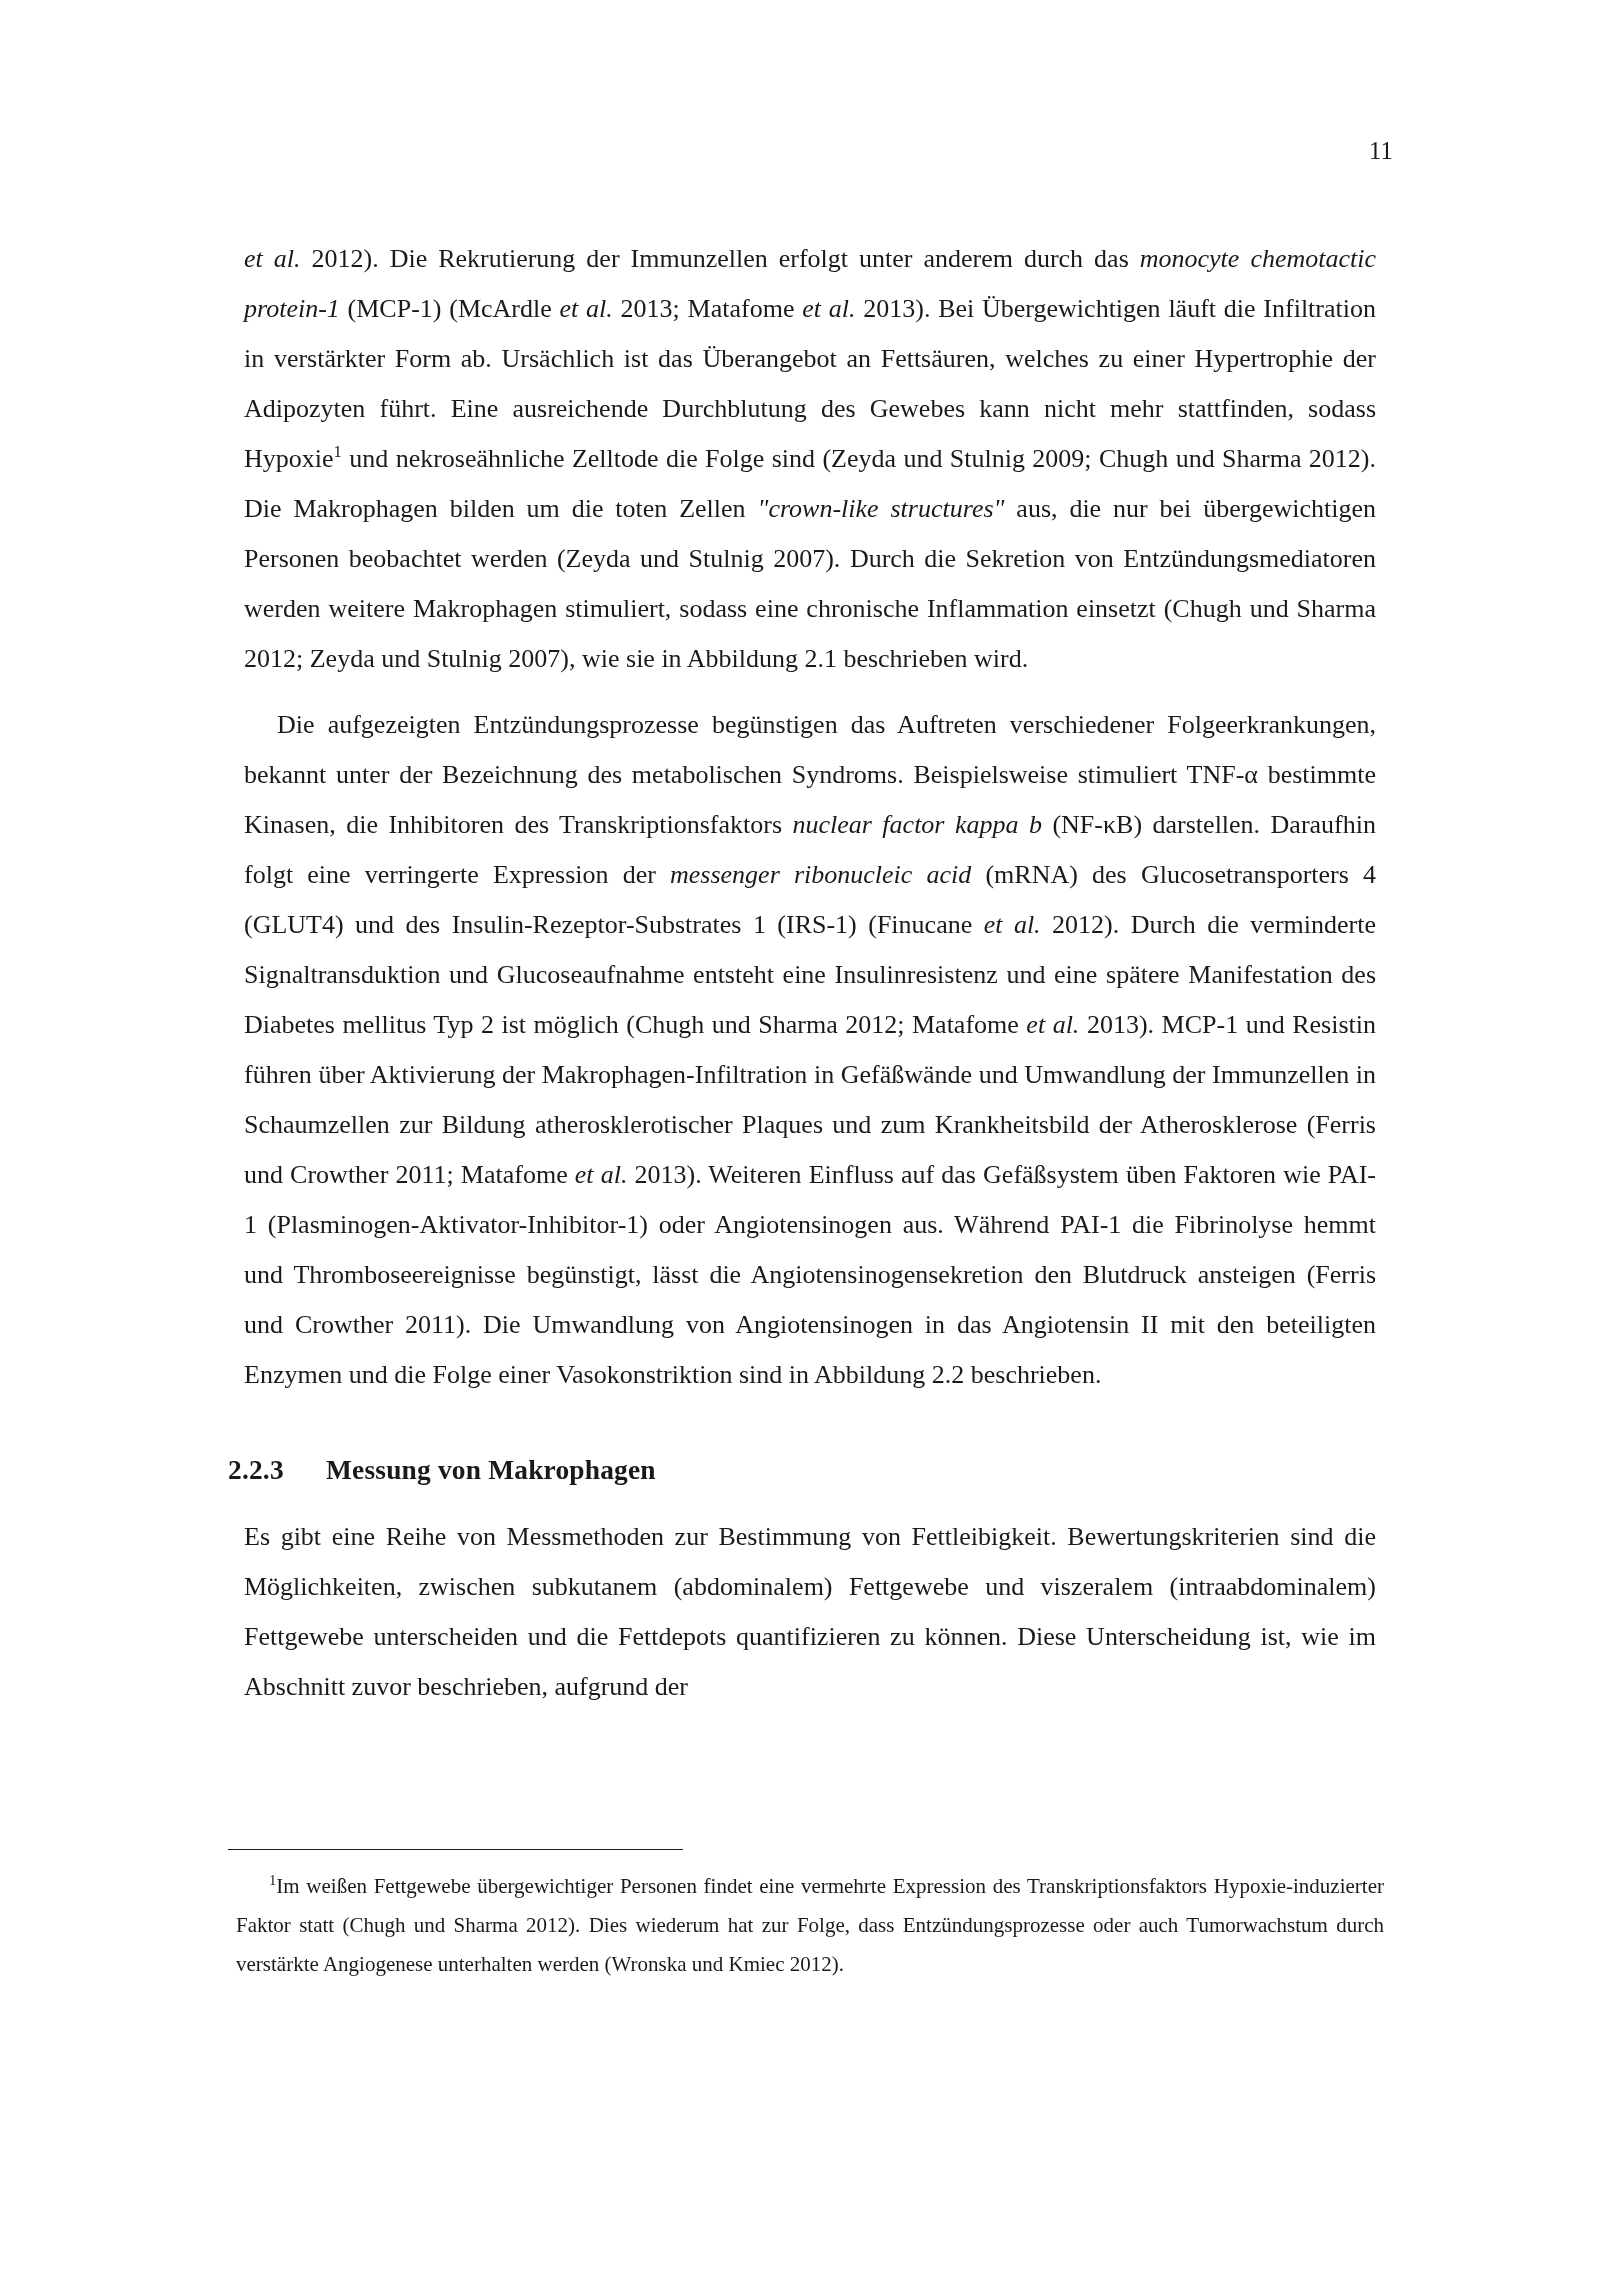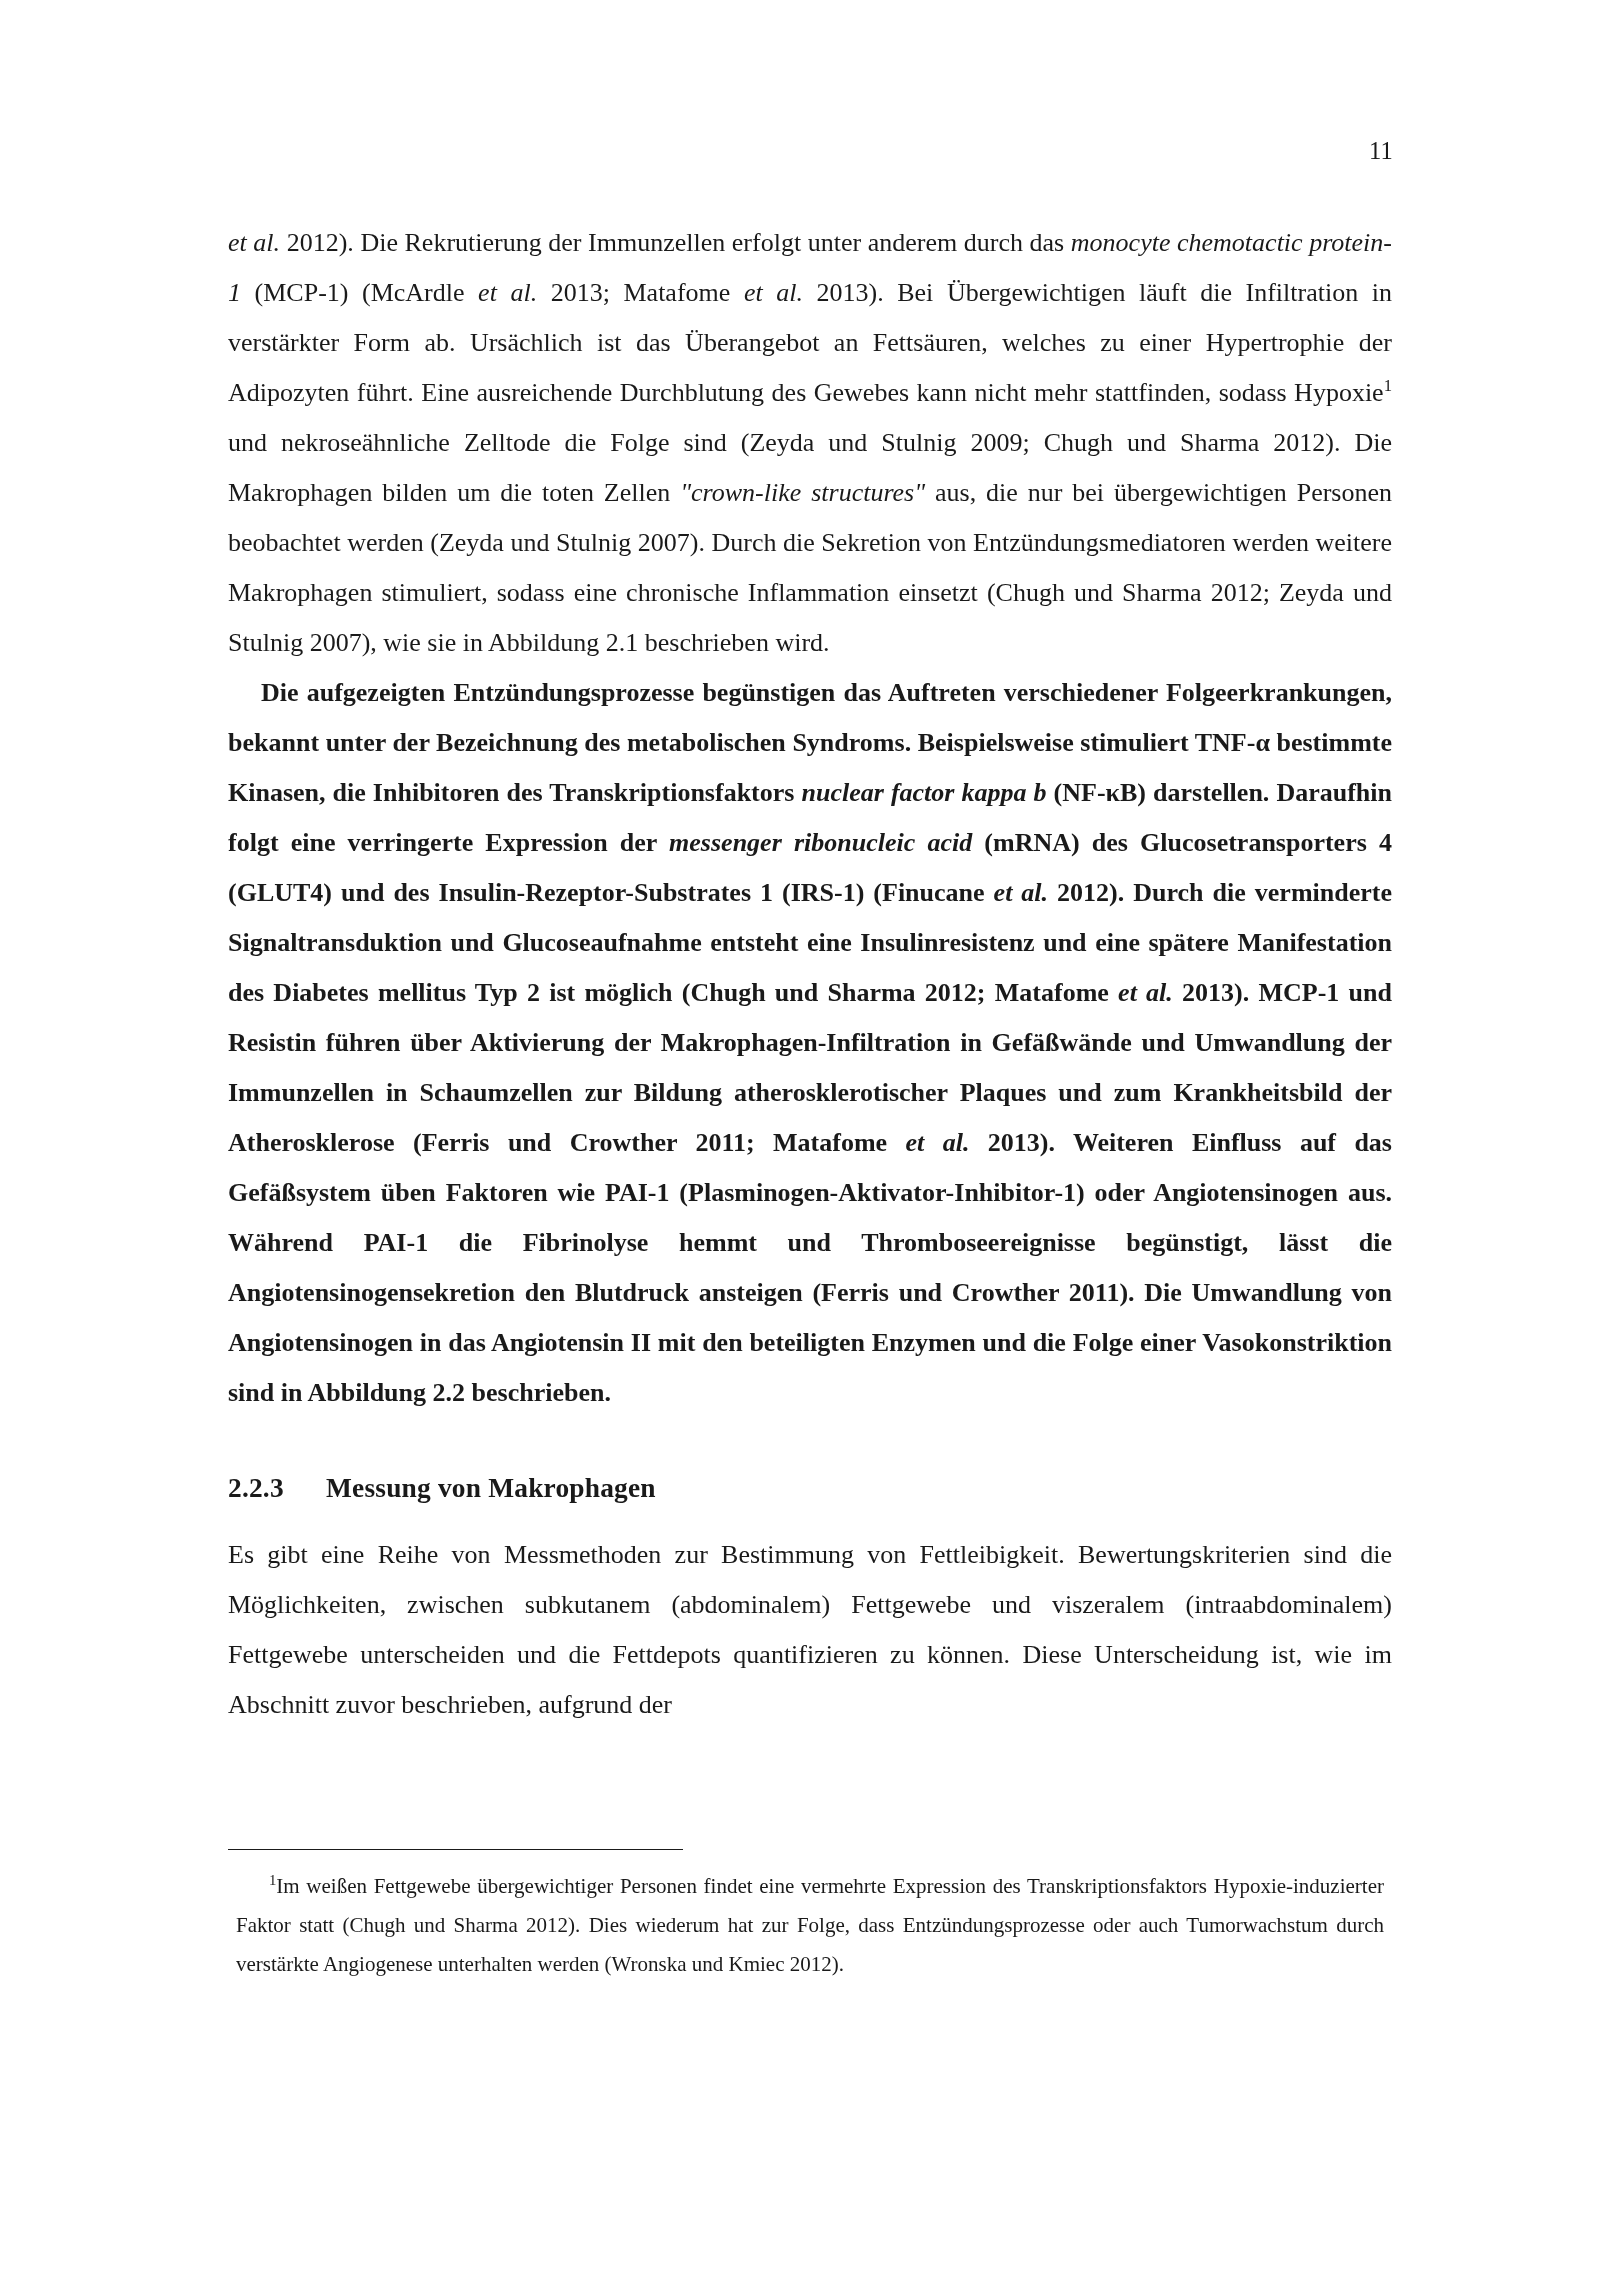--- a/index.html
+++ b/index.html
@@ -24,33 +24,32 @@
     font-size: 24.5px;
     letter-spacing: 0.2px;
   }
   .content {
     position: absolute;
     left: 228px;
     top: 218px;
     width: 1164px;
   }
   p.body {
-    margin: 0;
+    margin: 16px;
     font-size: 26px;
     line-height: 50px;
     text-align: justify;
     text-justify: inter-word;
     hyphens: manual;
   }
   p.body + p.body {
     margin-top: 0;
   }
   p.indent {
     text-indent: 33px;
-    font-weight: bold;
   }
   .it { font-style: italic; }
   sup.fn {
     font-size: 16.7px;
     vertical-align: super;
     line-height: 0;
   }
   h3.section {
     font-family: "Liberation Serif", "DejaVu Serif", serif;
     font-weight: bold;

